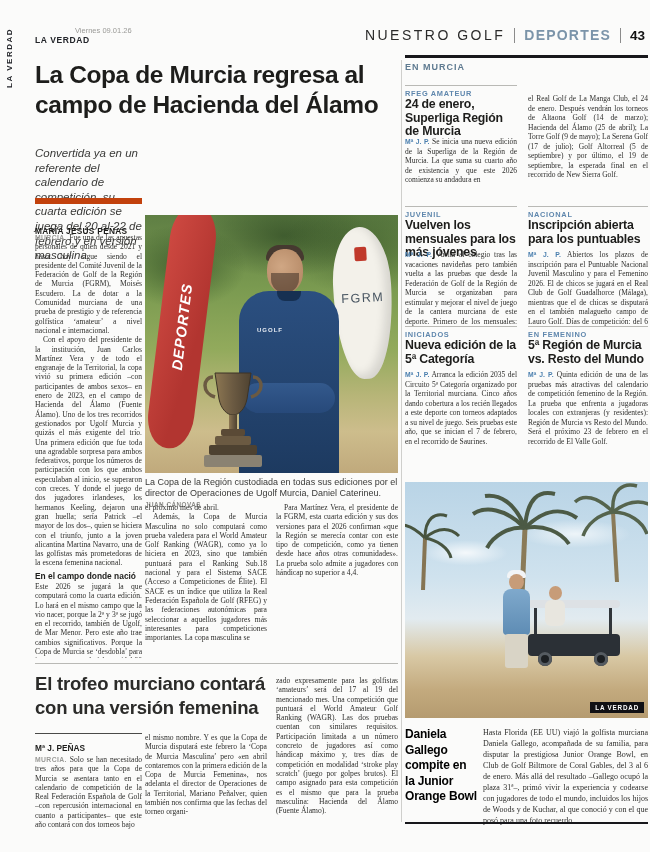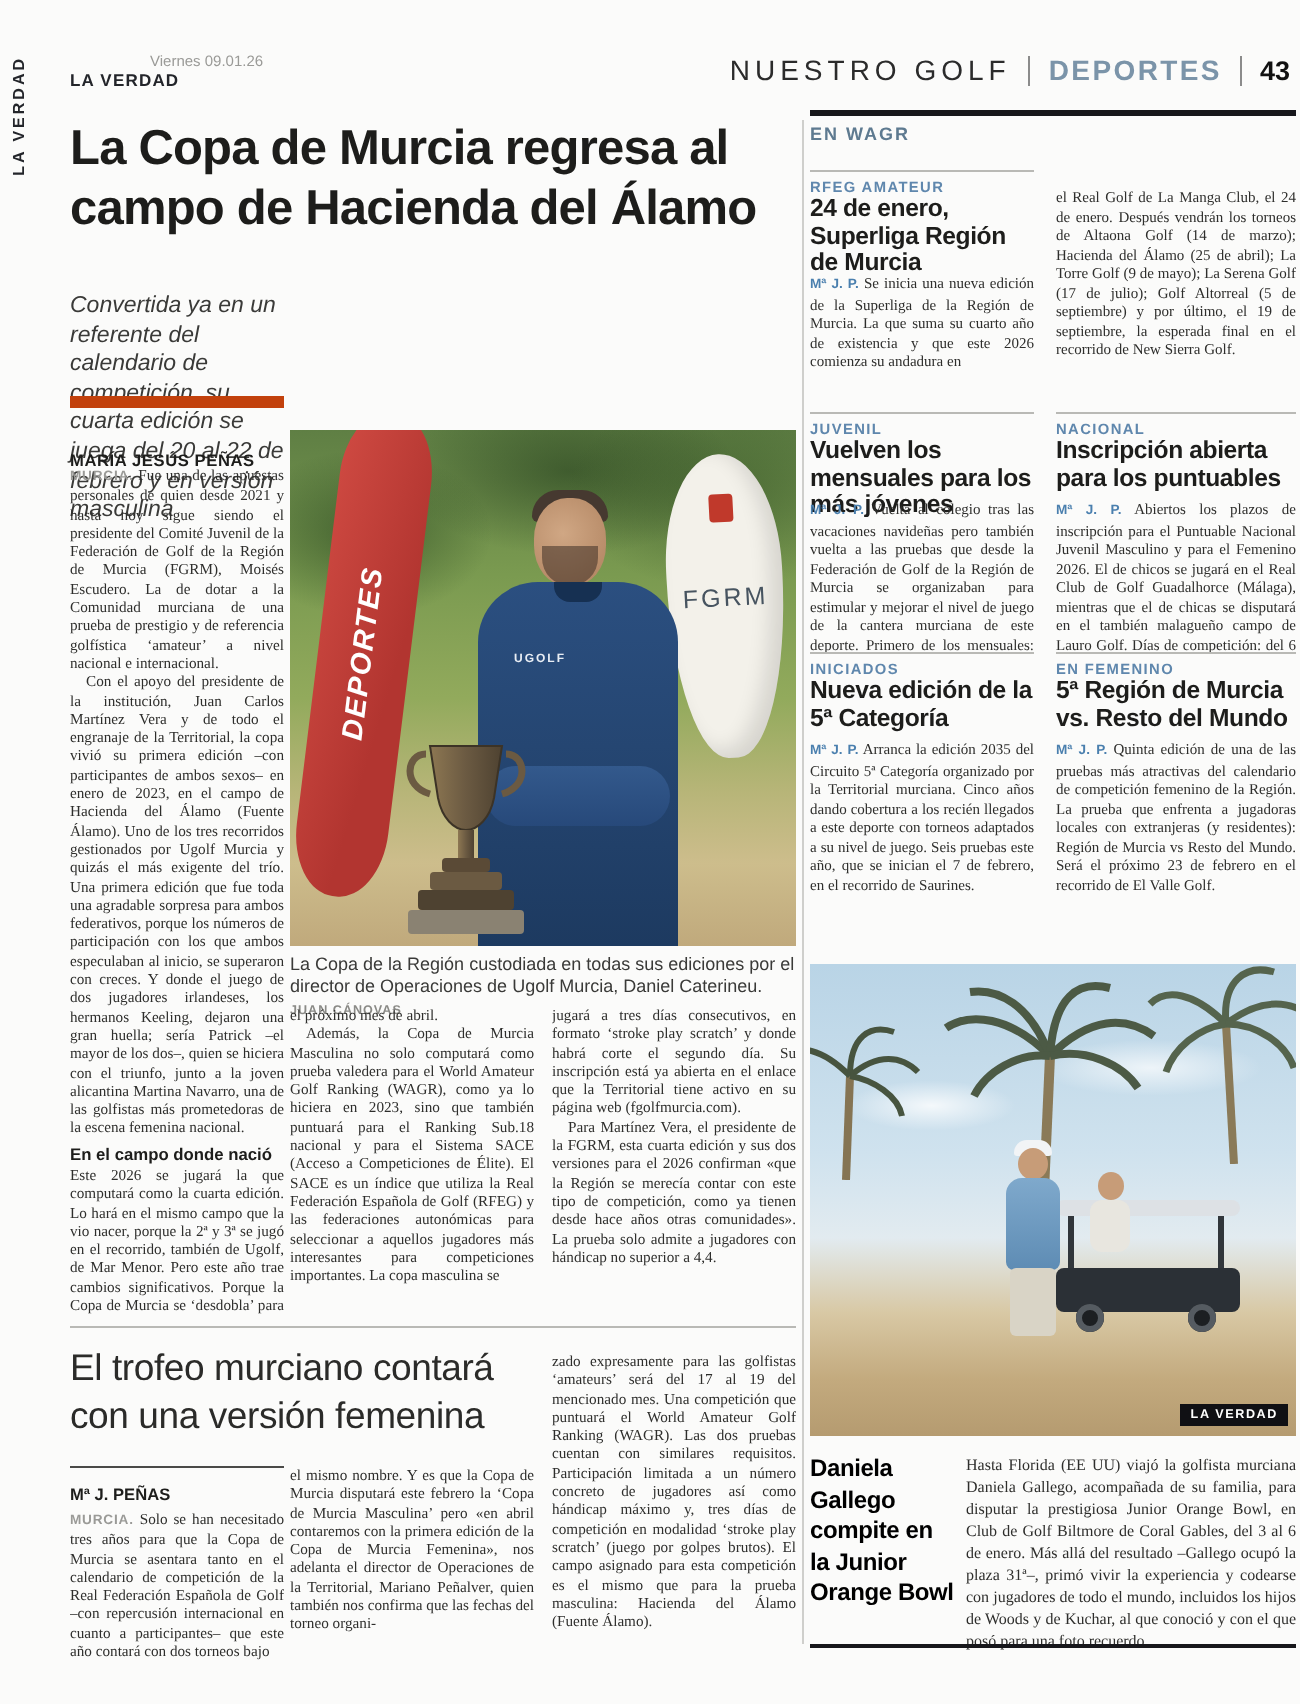--- a/index.html
+++ b/index.html
@@ -36,21 +36,21 @@
   .caption{left:145px;top:477px;width:253px;font-size:9px;line-height:11px;color:#3a3a38;}
   .credit{font-size:6.3px;font-weight:bold;letter-spacing:.5px;color:#8a8a86;}
   
   .enbreve{left:405px;top:62px;font-size:9px;font-weight:bold;letter-spacing:1px;color:#5e7a90;}
   .kicker{font-size:7.4px;font-weight:bold;letter-spacing:.7px;color:#5f87ad;}
   .brief-title{font-size:12.3px;line-height:13.5px;font-weight:bold;color:#1d1d1b;letter-spacing:-.2px;}
   .brief-body{font-family:"Liberation Serif",serif;font-size:7.5px;line-height:9.5px;
     text-align:justify;color:#2e2e2c;overflow:hidden;hyphens:auto;}
   .leadin{font-family:"Liberation Sans",sans-serif;font-size:6.8px;font-weight:bold;color:#4a7fae;}
   
-  .headline2{left:35px;top:672px;width:236px;font-size:18.5px;line-height:24px;font-weight:400;
+  .headline2{left:35px;top:672px;width:236px;font-size:18.5px;line-height:24px;font-weight:700;
     letter-spacing:-.2px;color:#2b2b29;}
   .byline2{font-size:8.3px;font-weight:bold;color:#1d1d1b;}
   
   .photo1{left:145px;top:215px;width:253px;height:258px;overflow:hidden;
     background:
       radial-gradient(90px 60px at 15% 20%, rgba(30,60,25,.55), transparent 70%),
       radial-gradient(110px 70px at 85% 12%, rgba(40,70,30,.45), transparent 70%),
       radial-gradient(120px 60px at 55% 8%, rgba(25,50,22,.5), transparent 70%),
       linear-gradient(180deg,#5f7f44 0%,#7a9a50 28%,#92aa5c 52%,#b7b578 70%,#cdbd8c 84%,#c0a97c 100%);}
   .banner-red{position:absolute;left:14px;top:-10px;width:46px;height:244px;
@@ -174,26 +174,25 @@
 <div class="abs caption">
   <span>La Copa de la Región custodiada en todas sus ediciones por el director de Operaciones de Ugolf Murcia, Daniel Caterineu.</span>
   <span class="credit">JUAN CÁNOVAS</span>
 </div>
 
 <div class="abs serifcol" style="left:145px;top:503px;width:122px;height:154px;">
   <p>el próximo mes de abril.</p>
   <p class="ind">Además, la Copa de Murcia Masculina no solo computará como prueba valedera para el World Amateur Golf Ranking (WAGR), como ya lo hiciera en 2023, sino que también puntuará para el Ranking Sub.18 nacional y para el Sistema SACE (Acceso a Competiciones de Élite). El SACE es un índice que utiliza la Real Federación Española de Golf (RFEG) y las federaciones autonómicas para seleccionar a aquellos jugadores más interesantes para competiciones importantes. La copa masculina se</p>
 </div>
 <div class="abs serifcol" style="left:276px;top:503px;width:122px;height:154px;">
-  <p>jugará a tres días consecutivos, en formato ‘stroke play scratch’ y donde habrá corte el segundo día. Su inscripción está ya abierta en el enlace que la Territorial tiene activo en su página web (fgolfmurcia.com).</p>
   <p class="ind">Para Martínez Vera, el presidente de la FGRM, esta cuarta edición y sus dos versiones para el 2026 confirman «que la Región se merecía contar con este tipo de competición, como ya tienen desde hace años otras comunidades». La prueba solo admite a jugadores con hándicap no superior a 4,4.</p>
 </div>
 
 <div class="abs thick-rule" style="left:405px;top:55px;width:243px;height:3px;"></div>
-<div class="abs enbreve">EN WAGR</div>
+<div class="abs enbreve">EN MURCIA</div>
 
 <div class="abs thin-rule" style="left:405px;top:85px;width:112px;"></div>
 <div class="abs kicker" style="left:405px;top:89px;">RFEG AMATEUR</div>
 <div class="abs brief-title" style="left:405px;top:98px;width:112px;">24 de enero, Superliga Región de Murcia</div>
 <div class="abs brief-body" style="left:405px;top:137px;width:112px;height:60px;">
   <span class="leadin">Mª J. P.</span>
   <span>Se inicia una nueva edición de la Superliga de la Región de Murcia. La que suma su cuarto año de existencia y que este 2026 comienza su andadura en</span>
 </div>
 <div class="abs brief-body" style="left:528px;top:94px;width:120px;height:88px;">
   <span>el Real Golf de La Manga Club, el 24 de enero. Después vendrán los torneos de Altaona Golf (14 de marzo); Hacienda del Álamo (25 de abril); La Torre Golf (9 de mayo); La Serena Golf (17 de julio); Golf Altorreal (5 de septiembre) y por último, el 19 de septiembre, la esperada final en el recorrido de New Sierra Golf.</span>

